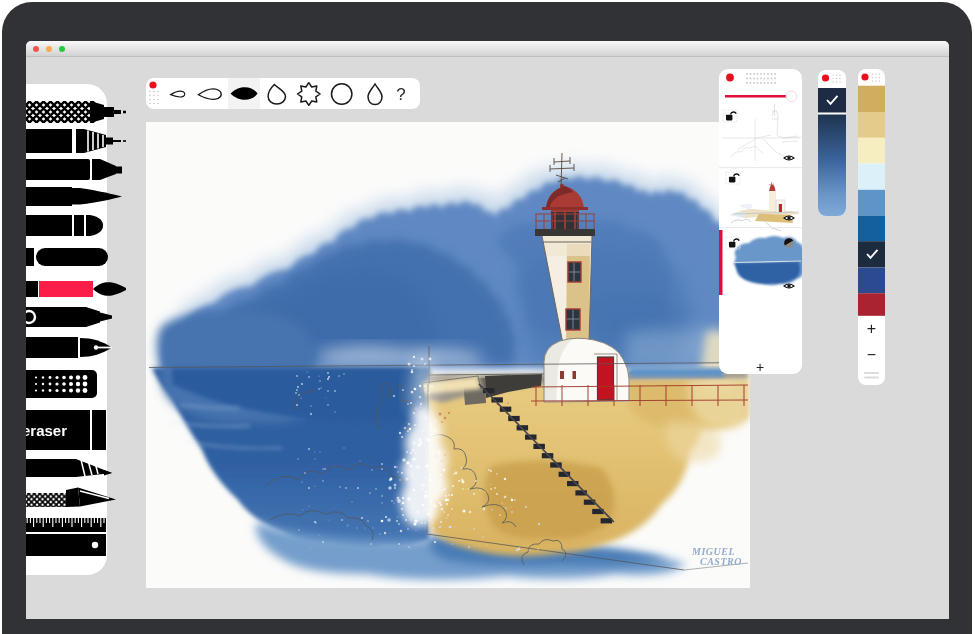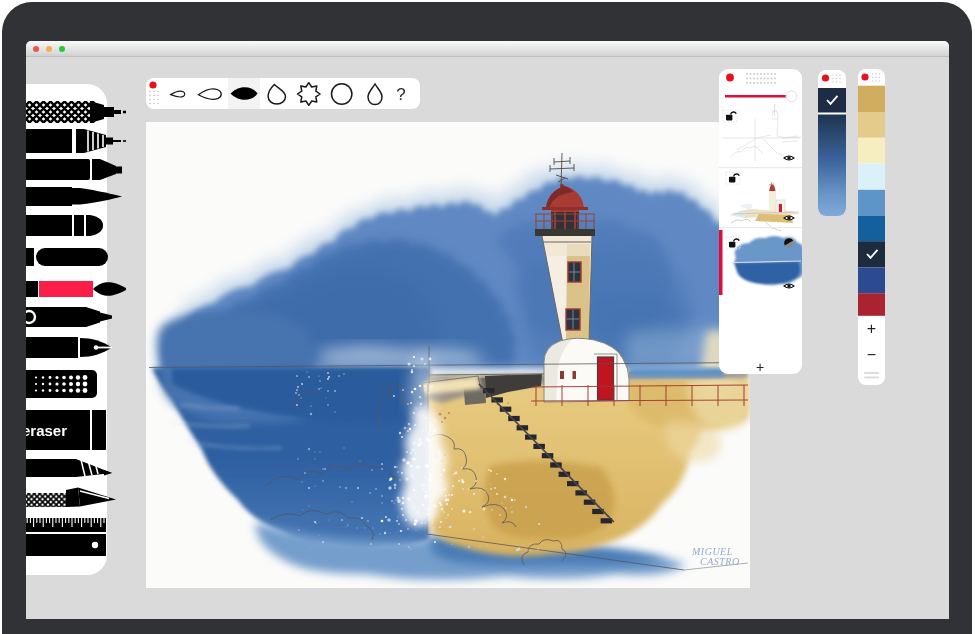--- a/index.html
+++ b/index.html
@@ -4,21 +4,21 @@
 <style>
   html,body{margin:0;padding:0;}
   body{width:975px;height:634px;background:#ffffff;position:relative;overflow:hidden;
        font-family:"Liberation Sans",sans-serif;}
   .abs{position:absolute;}
   #frame{left:2px;top:2px;width:970px;height:700px;border-radius:30px;background:#303236;}
   #win{left:26px;top:41px;width:923px;height:578px;background:#dadada;border-radius:5px 5px 0 0;overflow:hidden;}
   #titlebar{left:0;top:0;width:100%;height:15px;background:linear-gradient(#f9f9f9,#dedede 70%,#d2d2d2);
             border-bottom:1px solid #bfbfbf;border-radius:5px 5px 0 0;}
   .tl{width:6px;height:6px;border-radius:50%;position:absolute;top:4.5px;}
-  #canvas{left:120px;top:81px;width:604px;height:466px;background:#fbfbfb;overflow:hidden;}
+  #canvas{left:120px;top:81px;width:604px;height:466px;background:#fbfbfb;overflow:hidden;font-weight:bold;}
   #toolpanel{left:0;top:43px;width:81px;height:491px;background:#ffffff;border-radius:0 20px 20px 0;}
   #topbar{left:120px;top:37px;width:274px;height:31px;background:#ffffff;border-radius:8px;}
   #layers{left:693px;top:28px;width:83px;height:305px;background:#ffffff;border-radius:9px;}
   #gradpanel{left:792px;top:29px;width:28px;height:146px;background:#ffffff;border-radius:8px;overflow:hidden;}
   #colorpanel{left:832px;top:28px;width:27px;height:316px;background:#ffffff;border-radius:8px;overflow:hidden;}
 </style>
 </head>
 <body>
 <div id="frame" class="abs"></div>
 <div id="win" class="abs">

